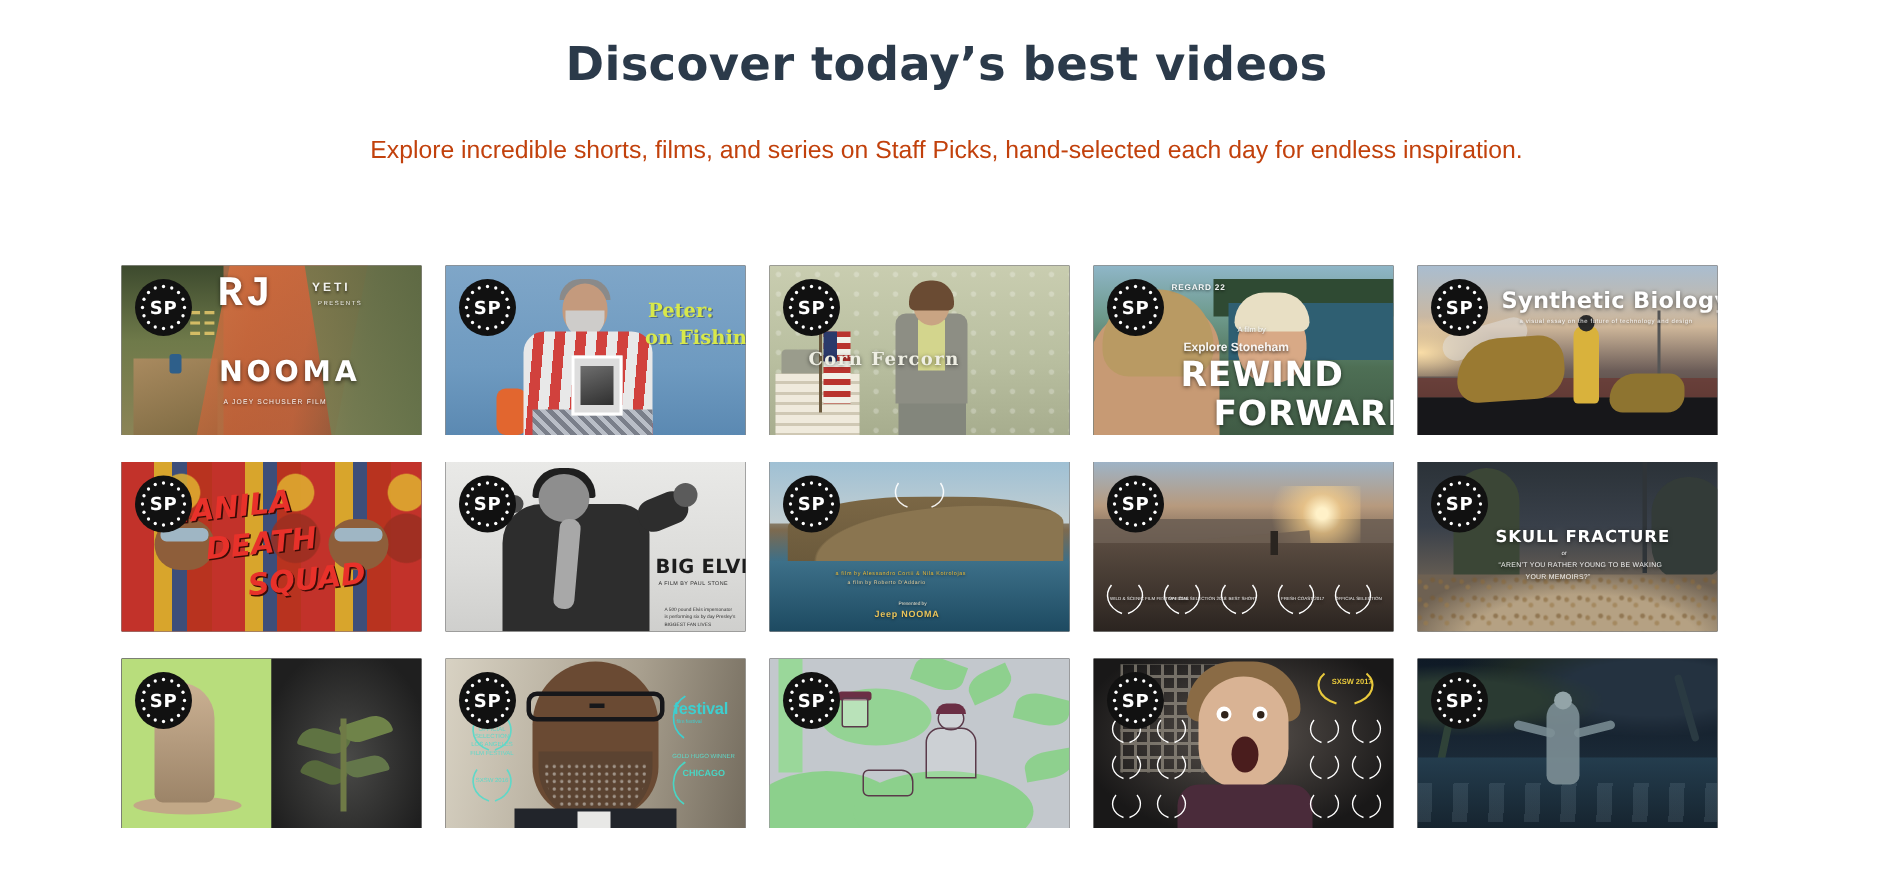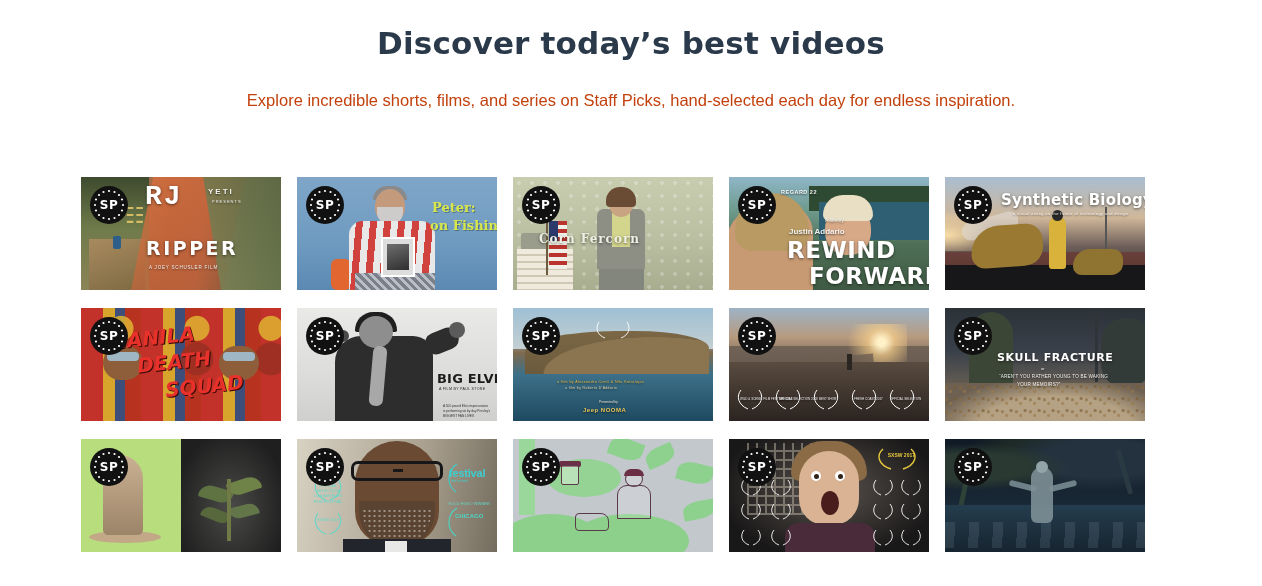--- a/index.html
+++ b/index.html
@@ -340,21 +340,21 @@
       <div class="thumb c1">
         <div class="treeL"></div>
           <div class="trail"></div>
           <div class="biker"></div>
         <div class="fold1"></div>
           <div class="fold2"></div>
         <span class="glyph">☷</span>
         <div class="t-sub yeti">YETI</div>
         <div class="t-sub pres">PRESENTS</div>
         <div class="t-title rj">RJ</div>
-        <div class="t-title rip">RIPPER</div>
+        <div class="t-title rip">NOOMA</div>
         <div class="t-sub credit">A JOEY SCHUSLER FILM</div>
       </div>
       <div class="sp-badge">
         <svg viewBox="0 0 38 38">
           <g fill="#fff">
             <circle cx="19" cy="5" r="1.1"></circle>
               <circle cx="13.5" cy="6" r="1.1"></circle>
               <circle cx="24.5" cy="6" r="1.1"></circle>
             <circle cx="9" cy="9" r="1.1"></circle>
               <circle cx="29" cy="9" r="1.1"></circle>
@@ -454,21 +454,21 @@
     <div class="card">
       <div class="thumb c4">
         <div class="trees"></div>
           <div class="lake"></div>
         <div class="woman"></div>
           <div class="wh"></div>
         <div class="kid"></div>
           <div class="kidh"></div>
         <div class="t-sub rec">REGARD 22</div>
         <div class="t-sub t4">A film by</div>
-        <div class="t-sub t3">Justin Addario</div>
+        <div class="t-sub t3">Explore Stoneham</div>
         <div class="t-title t1">REWIND</div>
         <div class="t-title t2">FORWARD</div>
       </div>
       <div class="sp-badge">
         <svg viewBox="0 0 38 38">
             <g fill="#fff">
               <circle cx="19" cy="5" r="1.1"></circle>
               <circle cx="13.5" cy="6" r="1.1"></circle>
               <circle cx="24.5" cy="6" r="1.1"></circle>
               <circle cx="9" cy="9" r="1.1"></circle>

